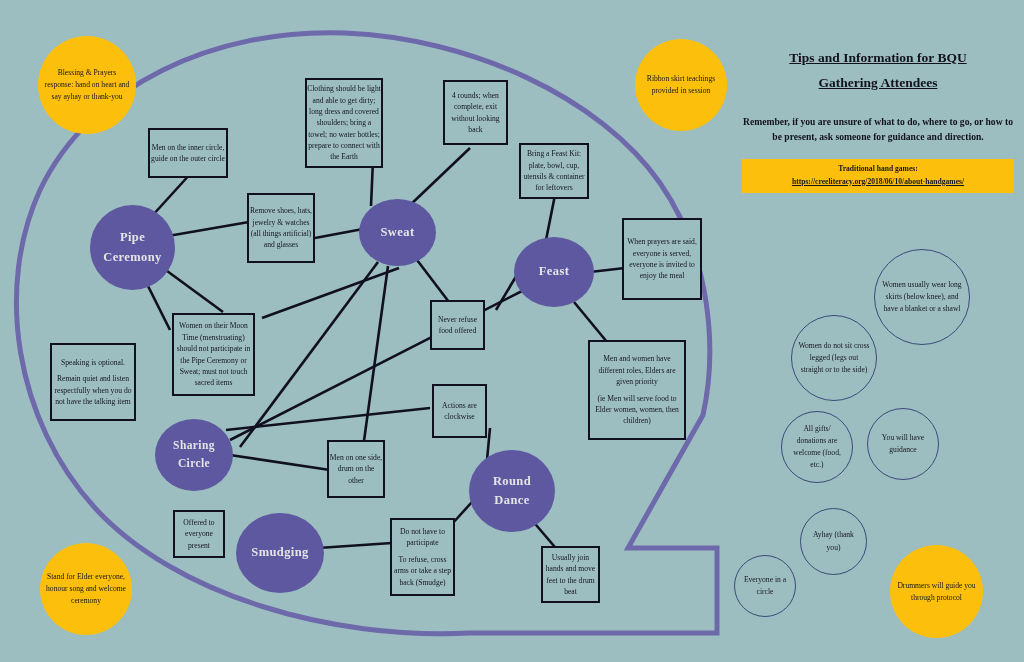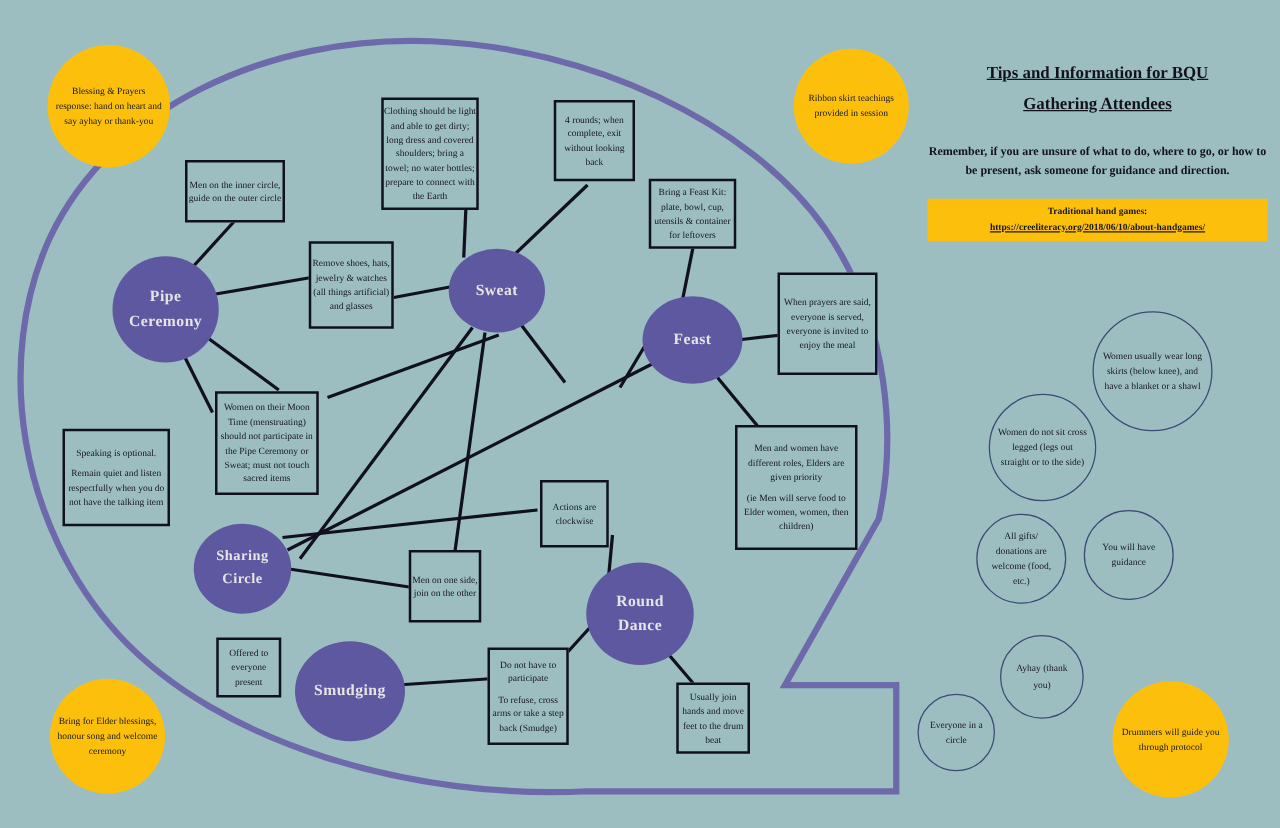--- a/index.html
+++ b/index.html
@@ -138,32 +138,35 @@
 
   <div class="box" style="left:172px;top:313px;width:83px;height:83px;">
     <p>Women on their Moon Time (menstruating) should not participate in the Pipe Ceremony or Sweat; must not touch sacred items</p>
   </div>
 
   <div class="box" style="left:50px;top:343px;width:86px;height:78px;">
     <p>Speaking is optional.</p>
     <p>Remain quiet and listen respectfully when you do not have the talking item</p>
   </div>
 
+  <div class="box" style="left:430px;top:300px;width:55px;height:50px;">
+    <p>Never refuse food offered</p>
+  </div>
 
   <div class="box" style="left:588px;top:340px;width:98px;height:100px;">
     <p>Men and women have different roles, Elders are given priority</p>
     <p>(ie Men will serve food to Elder women, women, then children)</p>
   </div>
 
   <div class="box" style="left:432px;top:384px;width:55px;height:54px;">
     <p>Actions are clockwise</p>
   </div>
 
   <div class="box" style="left:327px;top:440px;width:58px;height:58px;">
-    <p>Men on one side, join on the other</p>
+    <p>Men on one side, drum on the other</p>
   </div>
 
   <div class="box" style="left:173px;top:510px;width:52px;height:48px;">
     <p>Offered to everyone present</p>
   </div>
 
   <div class="box" style="left:390px;top:518px;width:65px;height:78px;">
     <p>Do not have to participate</p>
     <p>To refuse, cross arms or take a step back (Smudge)</p>
   </div>
@@ -174,21 +177,21 @@
 
   <div class="ycircle" style="left:38px;top:36px;width:98px;height:98px;">
     <div>Blessing &amp; Prayers response: hand on heart and say ayhay or thank-you</div>
   </div>
 
   <div class="ycircle" style="left:635px;top:39px;width:92px;height:92px;">
     <div>Ribbon skirt teachings provided in session</div>
   </div>
 
   <div class="ycircle" style="left:40px;top:543px;width:92px;height:92px;">
-    <div>Bring for Elder blessings, honour song and welcome ceremony</div>
+    <div>Stand for Elder everyone, honour song and welcome ceremony</div>
   </div>
 
   <div class="ycircle" style="left:890px;top:545px;width:93px;height:93px;">
     <div>Drummers will guide you through protocol</div>
   </div>
 
   <div class="ocircle" style="left:874px;top:249px;width:96px;height:96px;">
     <div>Women usually wear long skirts (below knee), and have a blanket or a shawl</div>
   </div>
 

